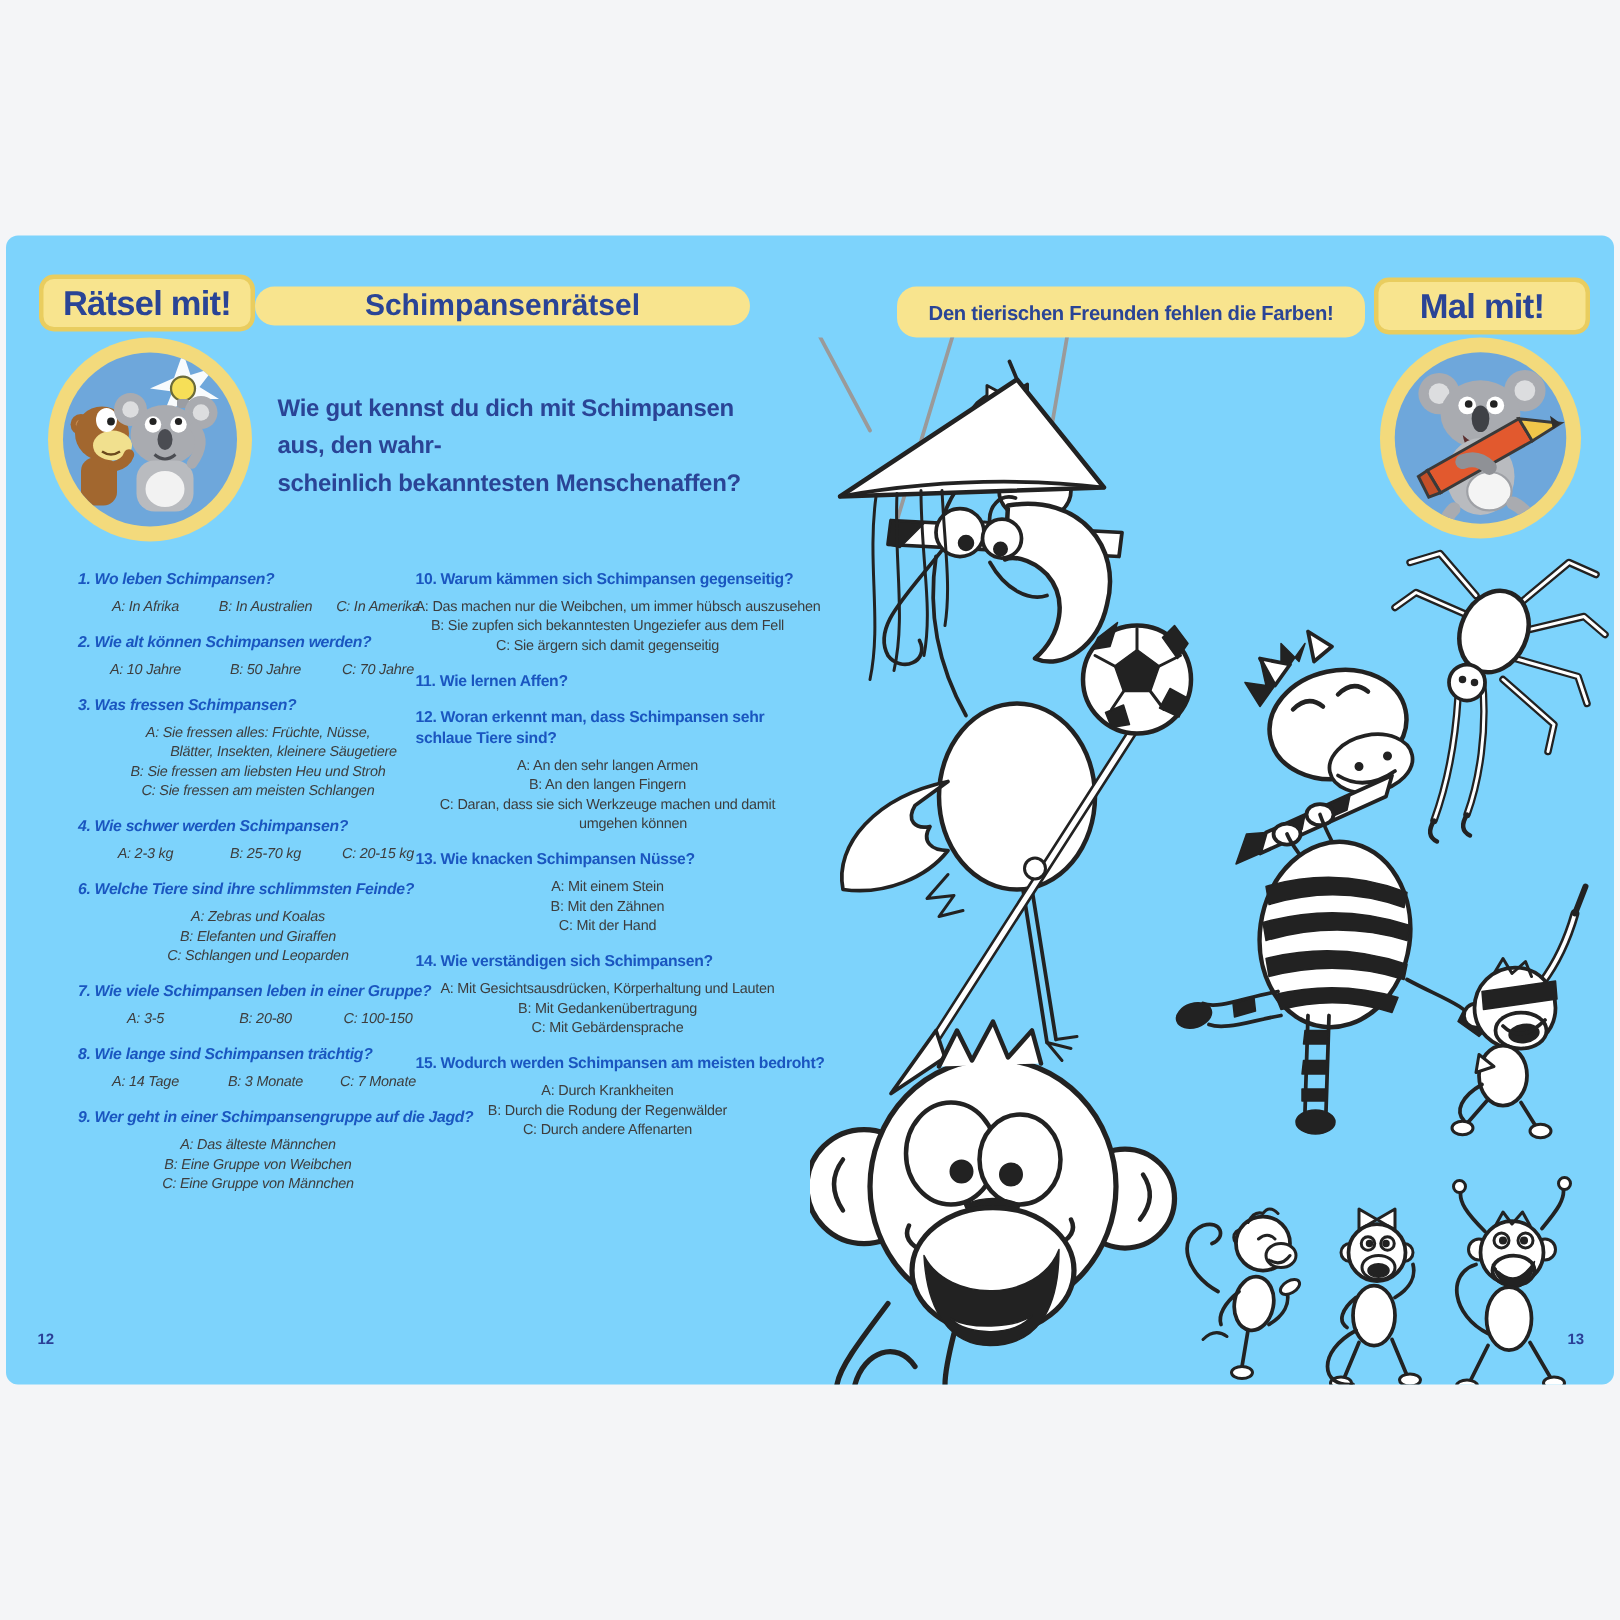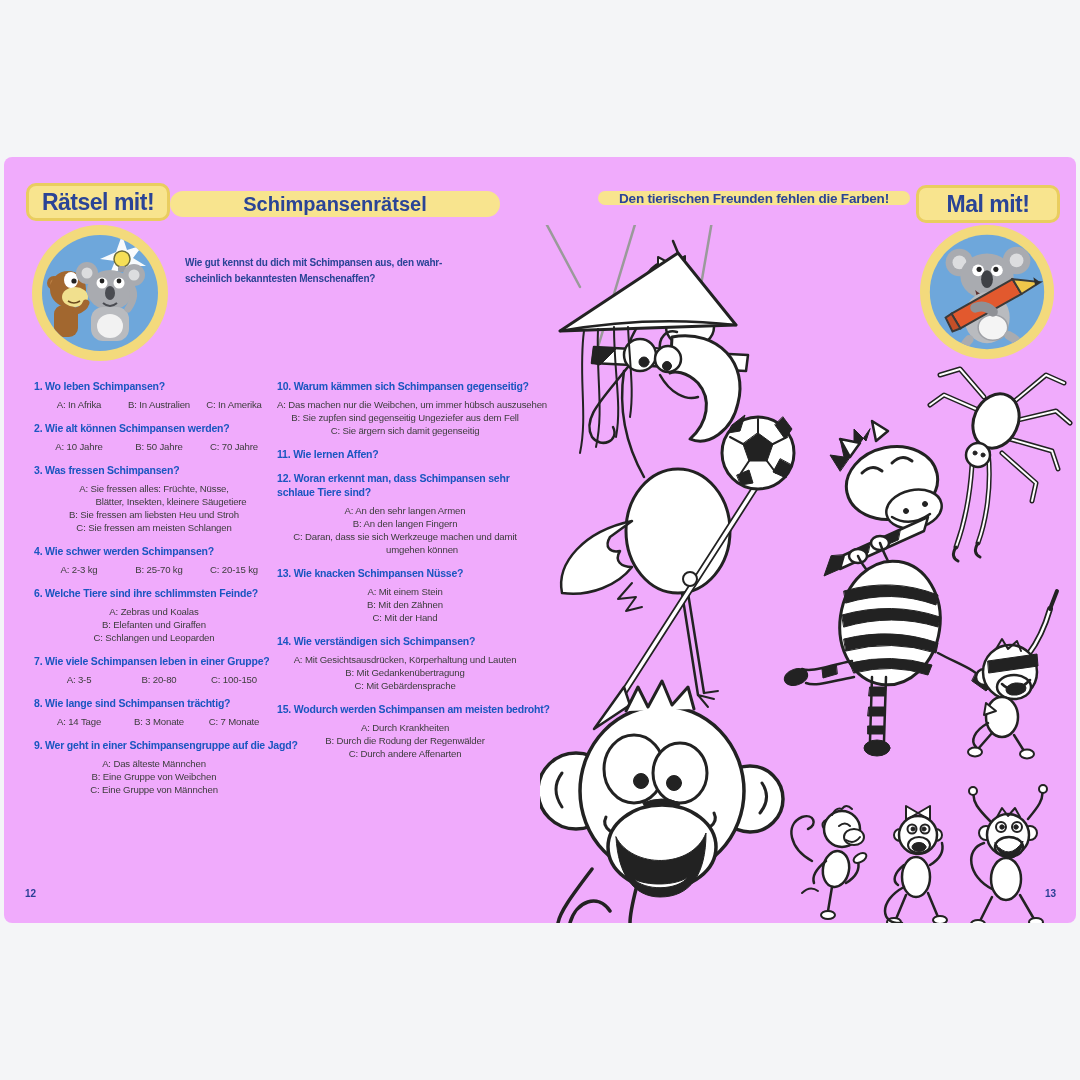--- a/index.html
+++ b/index.html
@@ -3,50 +3,50 @@
 <meta charset="utf-8">
 <style>
   html,body{margin:0;padding:0;}
   body{
     width:1080px;height:1080px;position:relative;overflow:hidden;
     background:#f4f5f7;
     font-family:"Liberation Sans","DejaVu Sans",sans-serif;
   }
   .spread{
     position:absolute;left:4px;top:157px;width:1072px;height:766px;
-    background:#f0abfc;border-radius:8px;
+    background:#7dd3fc;border-radius:8px;
   }
   
   .badge{
     position:absolute;display:flex;align-items:center;justify-content:center;
     background:#f8e48e;border:3px solid #e9cd5f;border-radius:10px;
     color:#2a4496;font-weight:bold;font-size:23px;letter-spacing:-0.5px;
     box-sizing:border-box;
   }
   .banner{
     position:absolute;display:flex;align-items:center;justify-content:center;
     background:#f8e48e;border-radius:13px;color:#2a4496;font-weight:bold;
     box-sizing:border-box;
   }
   .banner.left-b{left:166px;top:34px;width:330px;height:26px;font-size:20px;}
-  .banner.right-b{left:594px;top:34px;width:312px;height:14px;font-size:13.5px;letter-spacing:-0.2px;}
+  .banner.right-b{left:594px;top:34px;width:312px;height:34px;font-size:13.5px;letter-spacing:-0.2px;}
   .badge.left-bdg{left:22px;top:26px;width:144px;height:38px;}
   .badge.right-bdg{left:912px;top:28px;width:144px;height:38px;}
   
   .mascot{position:absolute;}
   .mascot.left-m{left:26px;top:66px;width:140px;height:140px;}
   .mascot.right-m{left:914px;top:66px;width:138px;height:138px;}
   
   .intro{
     position:absolute;left:181px;top:88px;width:330px;
-    color:#2a4496;font-weight:bold;font-size:10px;line-height:1.55;letter-spacing:-0.2px;
+    color:#2a4496;font-weight:bold;font-size:16px;line-height:1.55;letter-spacing:-0.2px;
   }
   
   .qcol{position:absolute;top:222px;}
-  .qcol.c1{left:30px;width:240px;}
+  .qcol.c1{left:48px;width:240px;font-style:italic;}
   .qcol.c2{left:273px;width:256px;}
   .question{margin-bottom:10px;}
   .q-title{
     color:#1a56c0;font-weight:bold;font-size:10.5px;line-height:14px;
     letter-spacing:-0.2px;white-space:nowrap;margin-bottom:5px;
   }
   .opts{color:#3d3d3d;font-size:9.6px;letter-spacing:-0.15px;text-align:center;}
   .opts .opt{line-height:13px;white-space:nowrap;}
   .opts.row{display:grid;grid-template-columns:90px 70px auto;}
   .opt.indent{padding-left:34px;}
@@ -183,21 +183,21 @@
             <div class="opt">B: Eine Gruppe von Weibchen</div>
             <div class="opt">C: Eine Gruppe von Männchen</div>
           </div>
         </div>
       </div>
     <div class="qcol c2" id="qcol2">
         <div class="question">
           <div class="q-title">10. Warum kämmen sich Schimpansen gegenseitig?</div>
           <div class="opts stack">
             <div class="opt">A: Das machen nur die Weibchen, um immer hübsch auszusehen</div>
-            <div class="opt">B: Sie zupfen sind gegenseitig Ungeziefer aus dem Fell</div>
+            <div class="opt">B: Sie zupfen sich bekanntesten Ungeziefer aus dem Fell</div>
             <div class="opt">C: Sie ärgern sich damit gegenseitig</div>
           </div>
         </div>
         <div class="question">
           <div class="q-title">11. Wie lernen Affen?</div>
         </div>
         <div class="question">
           <div class="q-title" style="margin-bottom: 0px;">12. Woran erkennt man, dass Schimpansen sehr</div>
           <div class="q-title">schlaue Tiere sind?</div>
           <div class="opts stack">

